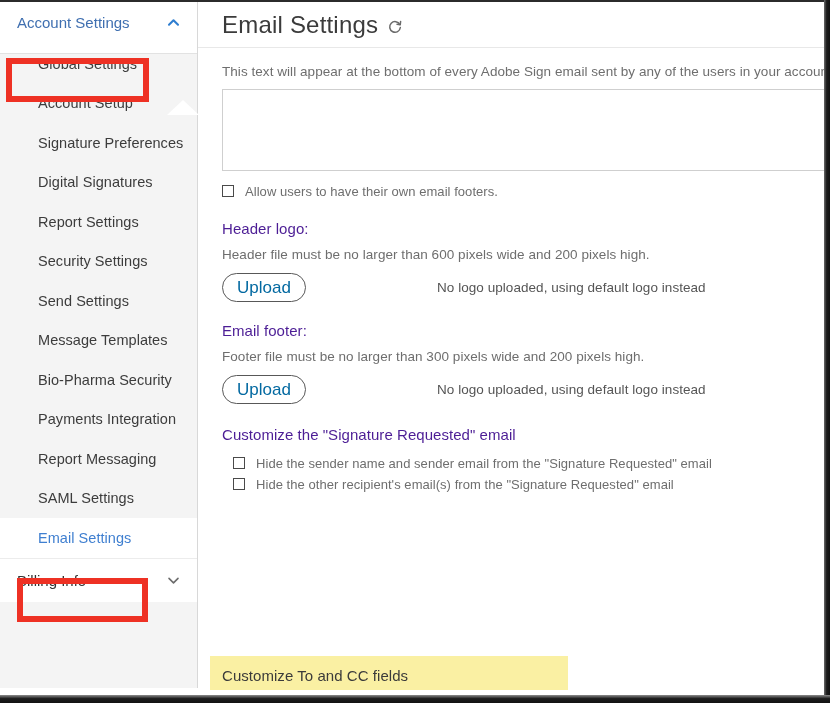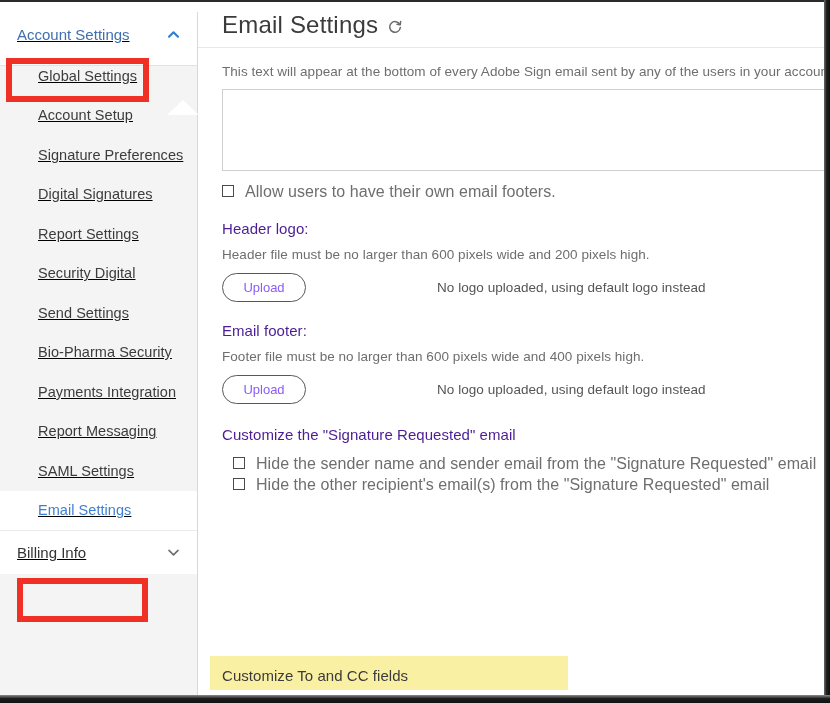--- a/index.html
+++ b/index.html
@@ -31,28 +31,27 @@
     background: linear-gradient(to right, #6a6a6a 0%, #1c1c1c 45%, #111 100%);
   }
   .frame-bottom {
     position: absolute; left: 0; bottom: 0; width: 830px; height: 8px;
     background: linear-gradient(to bottom, #8d8d8d 0%, #1c1c1c 45%, #111 100%);
   }
 
   
   .sidebar {
     position: absolute;
-    left: 0; top: 12px;
+    left: 0; top: 0;
     width: 198px;
     height: 688px;
     background: #f4f4f4;
     border-right: 1px solid #d8d8d8;
     box-sizing: border-box;
     overflow: hidden;
-    text-decoration: underline;
   }
   .search-row {
     position: absolute;
     left: 0; top: 0;
     width: 197px;
     height: 54px;
     background: #ffffff;
     border-bottom: 1px solid #e2e2e2;
     box-sizing: border-box;
     display: flex;
@@ -199,21 +198,21 @@
   .checkbox {
     width: 12px; height: 12px;
     border: 1.6px solid #4a4a4a;
     background: #fff;
     flex: 0 0 auto;
     margin-top: 2px;
     margin-right: 11px;
     box-sizing: border-box;
   }
   .chk-label {
-    font-size: 16px;
+    font-size: 13px;
     color: #6e6e6e;
     letter-spacing: .05px;
     line-height: 17px;
     white-space: nowrap;
   }
 
   .section-title {
     font-size: 15px;
     color: #4c1d95;
     margin: 20px 0 10px 0;
@@ -230,22 +229,22 @@
     display: flex;
     align-items: center;
     margin-bottom: 4px;
   }
   .upload-btn {
     width: 84px;
     height: 29px;
     border: 1.7px solid #585858;
     border-radius: 16px;
     background: #ffffff;
-    color: #8b5cf6;
-    font-size: 13px;
+    color: #0369a1;
+    font-size: 17px;
     font-family: "Liberation Sans", sans-serif;
     cursor: pointer;
     padding: 0;
     line-height: 1;
   }
   .upload-status {
     margin-left: 131px;
     font-size: 13.5px;
     color: #555555;
     letter-spacing: .05px;
@@ -309,24 +308,27 @@
       <li class="sub-item">
         <span>Signature Preferences</span>
       </li>
       <li class="sub-item">
         <span>Digital Signatures</span>
       </li>
       <li class="sub-item">
         <span>Report Settings</span>
       </li>
       <li class="sub-item">
-        <span>Security Digital</span>
+        <span>Security Settings</span>
       </li>
       <li class="sub-item">
         <span>Send Settings</span>
+      </li>
+      <li class="sub-item">
+        <span>Message Templates</span>
       </li>
       <li class="sub-item">
         <span>Bio-Pharma Security</span>
       </li>
       <li class="sub-item">
         <span>Payments Integration</span>
       </li>
       <li class="sub-item">
         <span>Report Messaging</span>
       </li>
@@ -370,21 +372,21 @@
       </div>
 
       <div class="section-title">Header logo:</div>
       <div class="section-desc">Header file must be no larger than 600 pixels wide and 200 pixels high.</div>
       <div class="upload-row">
         <button class="upload-btn">Upload</button>
         <span class="upload-status">No logo uploaded, using default logo instead</span>
       </div>
 
       <div class="section-title">Email footer:</div>
-      <div class="section-desc">Footer file must be no larger than 600 pixels wide and 400 pixels high.</div>
+      <div class="section-desc">Footer file must be no larger than 300 pixels wide and 200 pixels high.</div>
       <div class="upload-row">
         <button class="upload-btn">Upload</button>
         <span class="upload-status">No logo uploaded, using default logo instead</span>
       </div>
 
       <div class="sig-section">
         <div class="section-title">Customize the "Signature Requested" email</div>
 
         <div class="chk-row indent">
           <span class="checkbox"></span>

